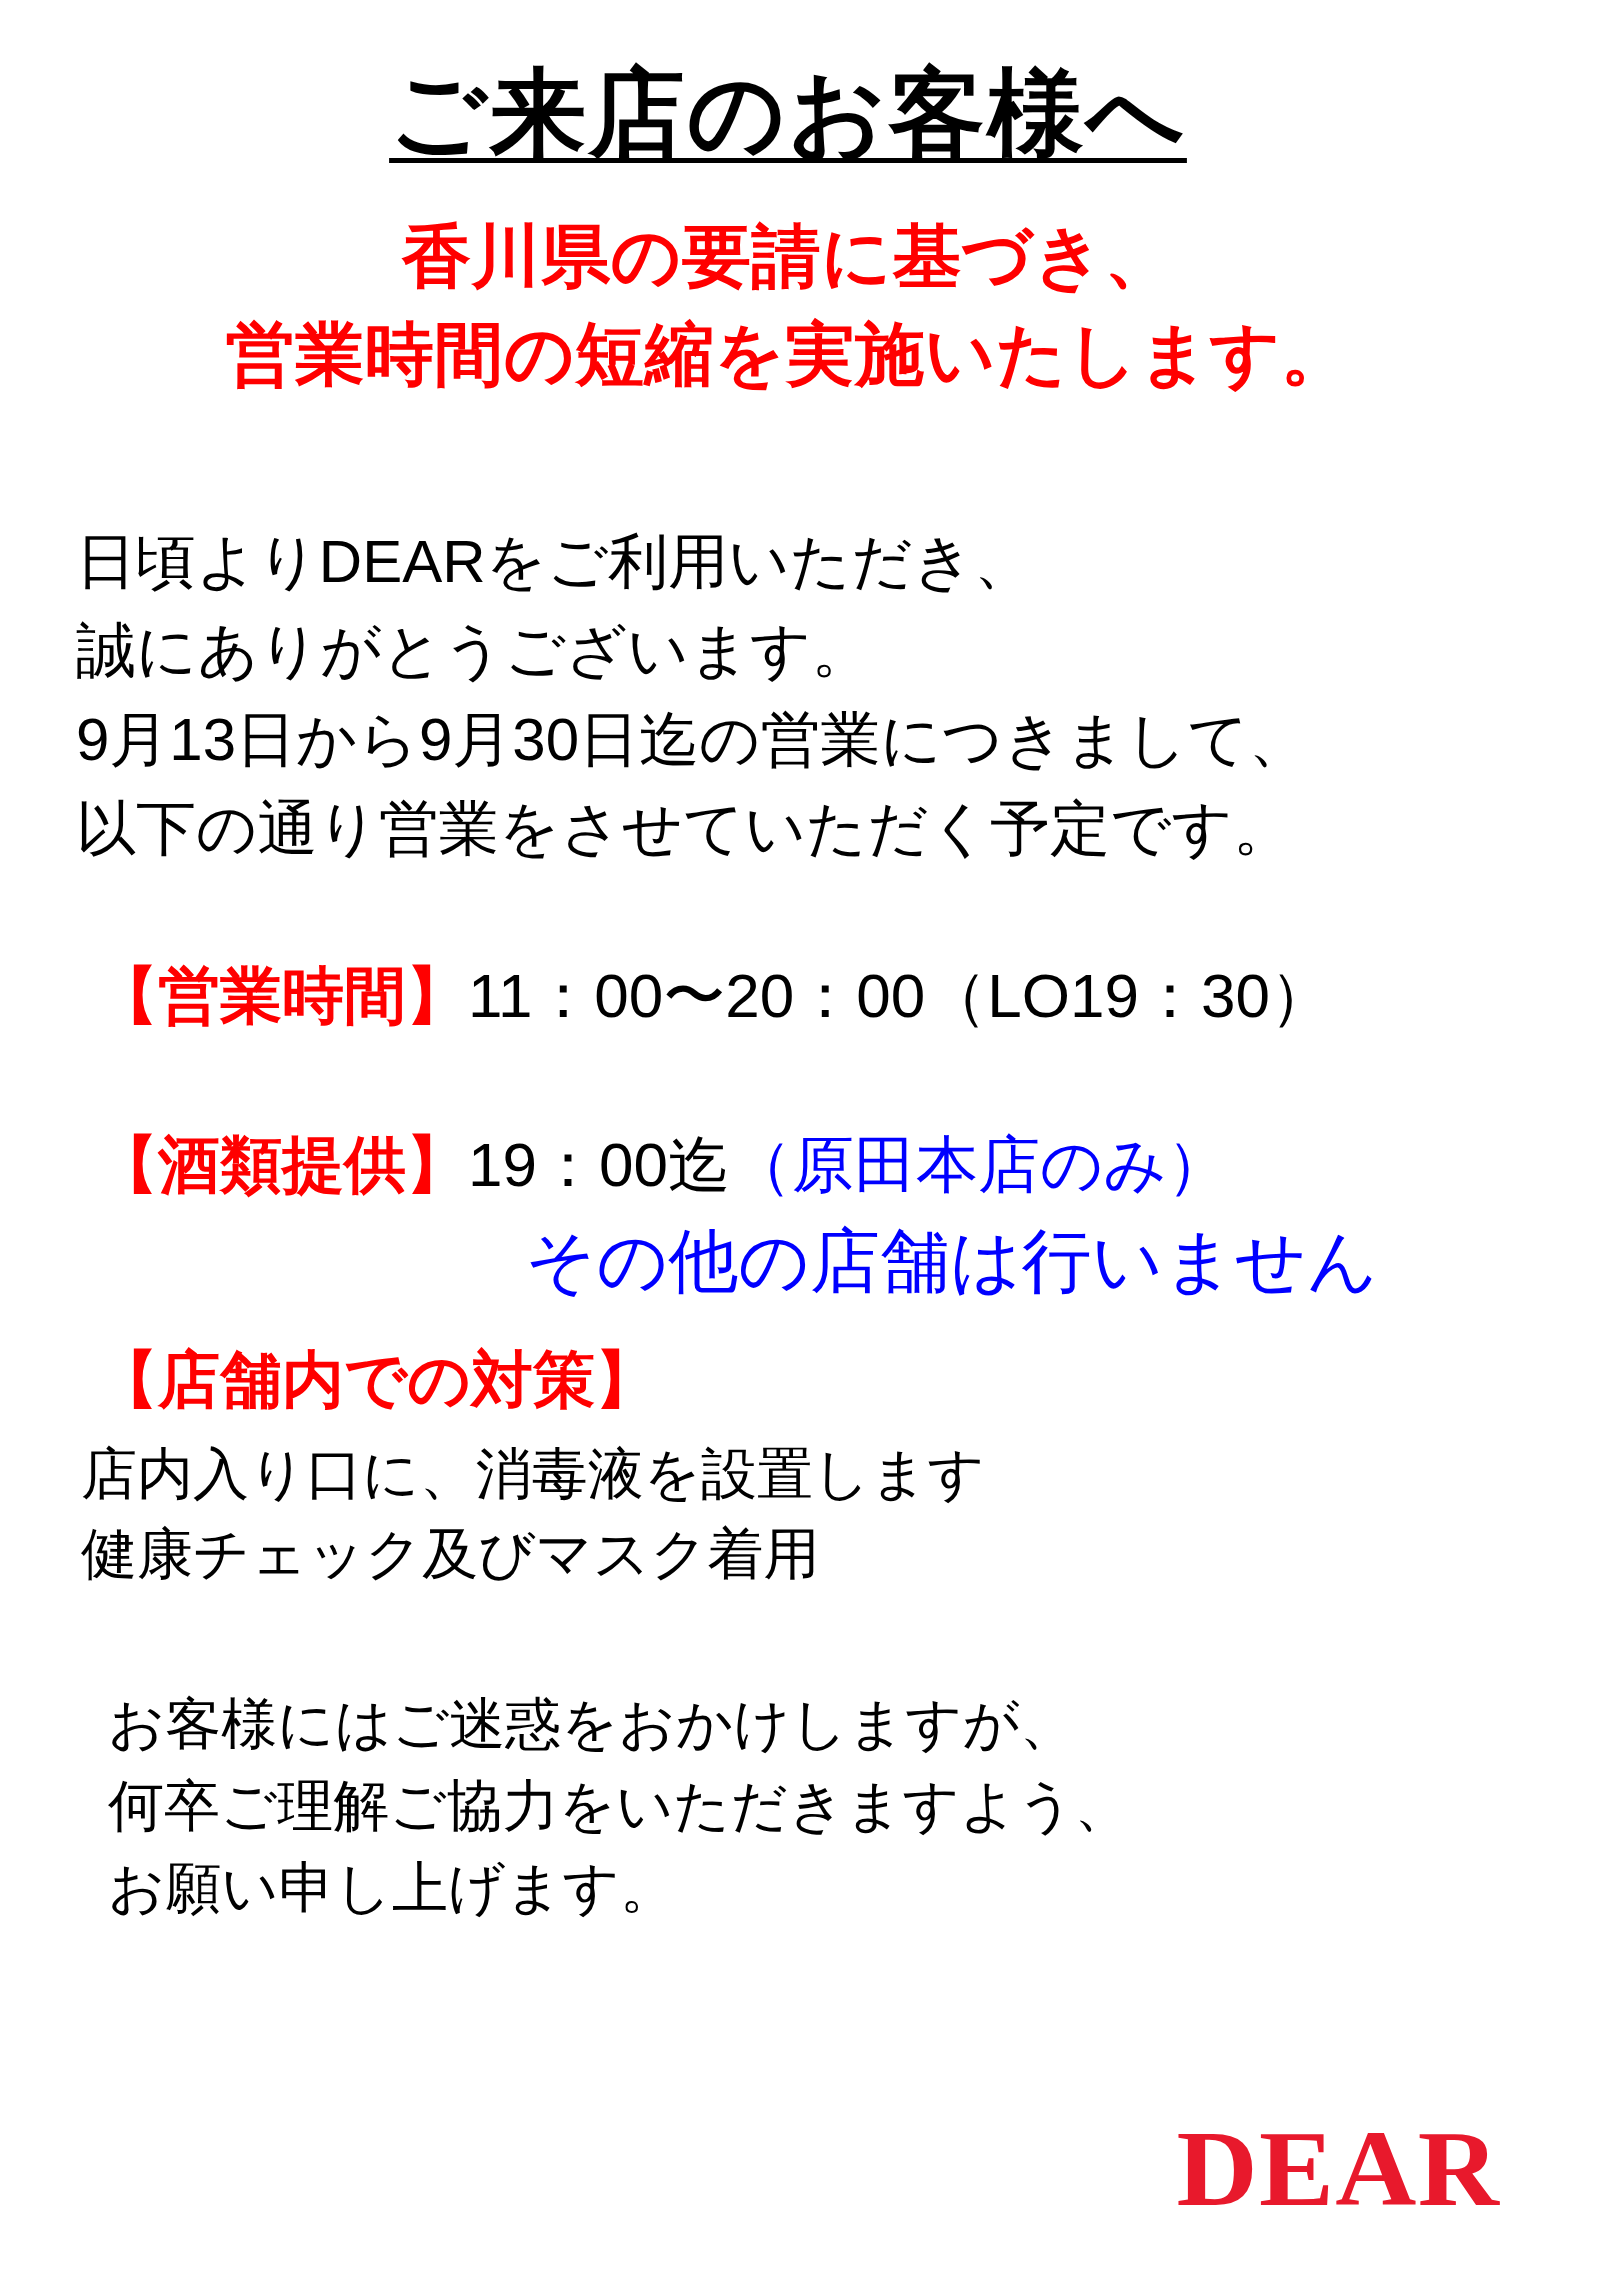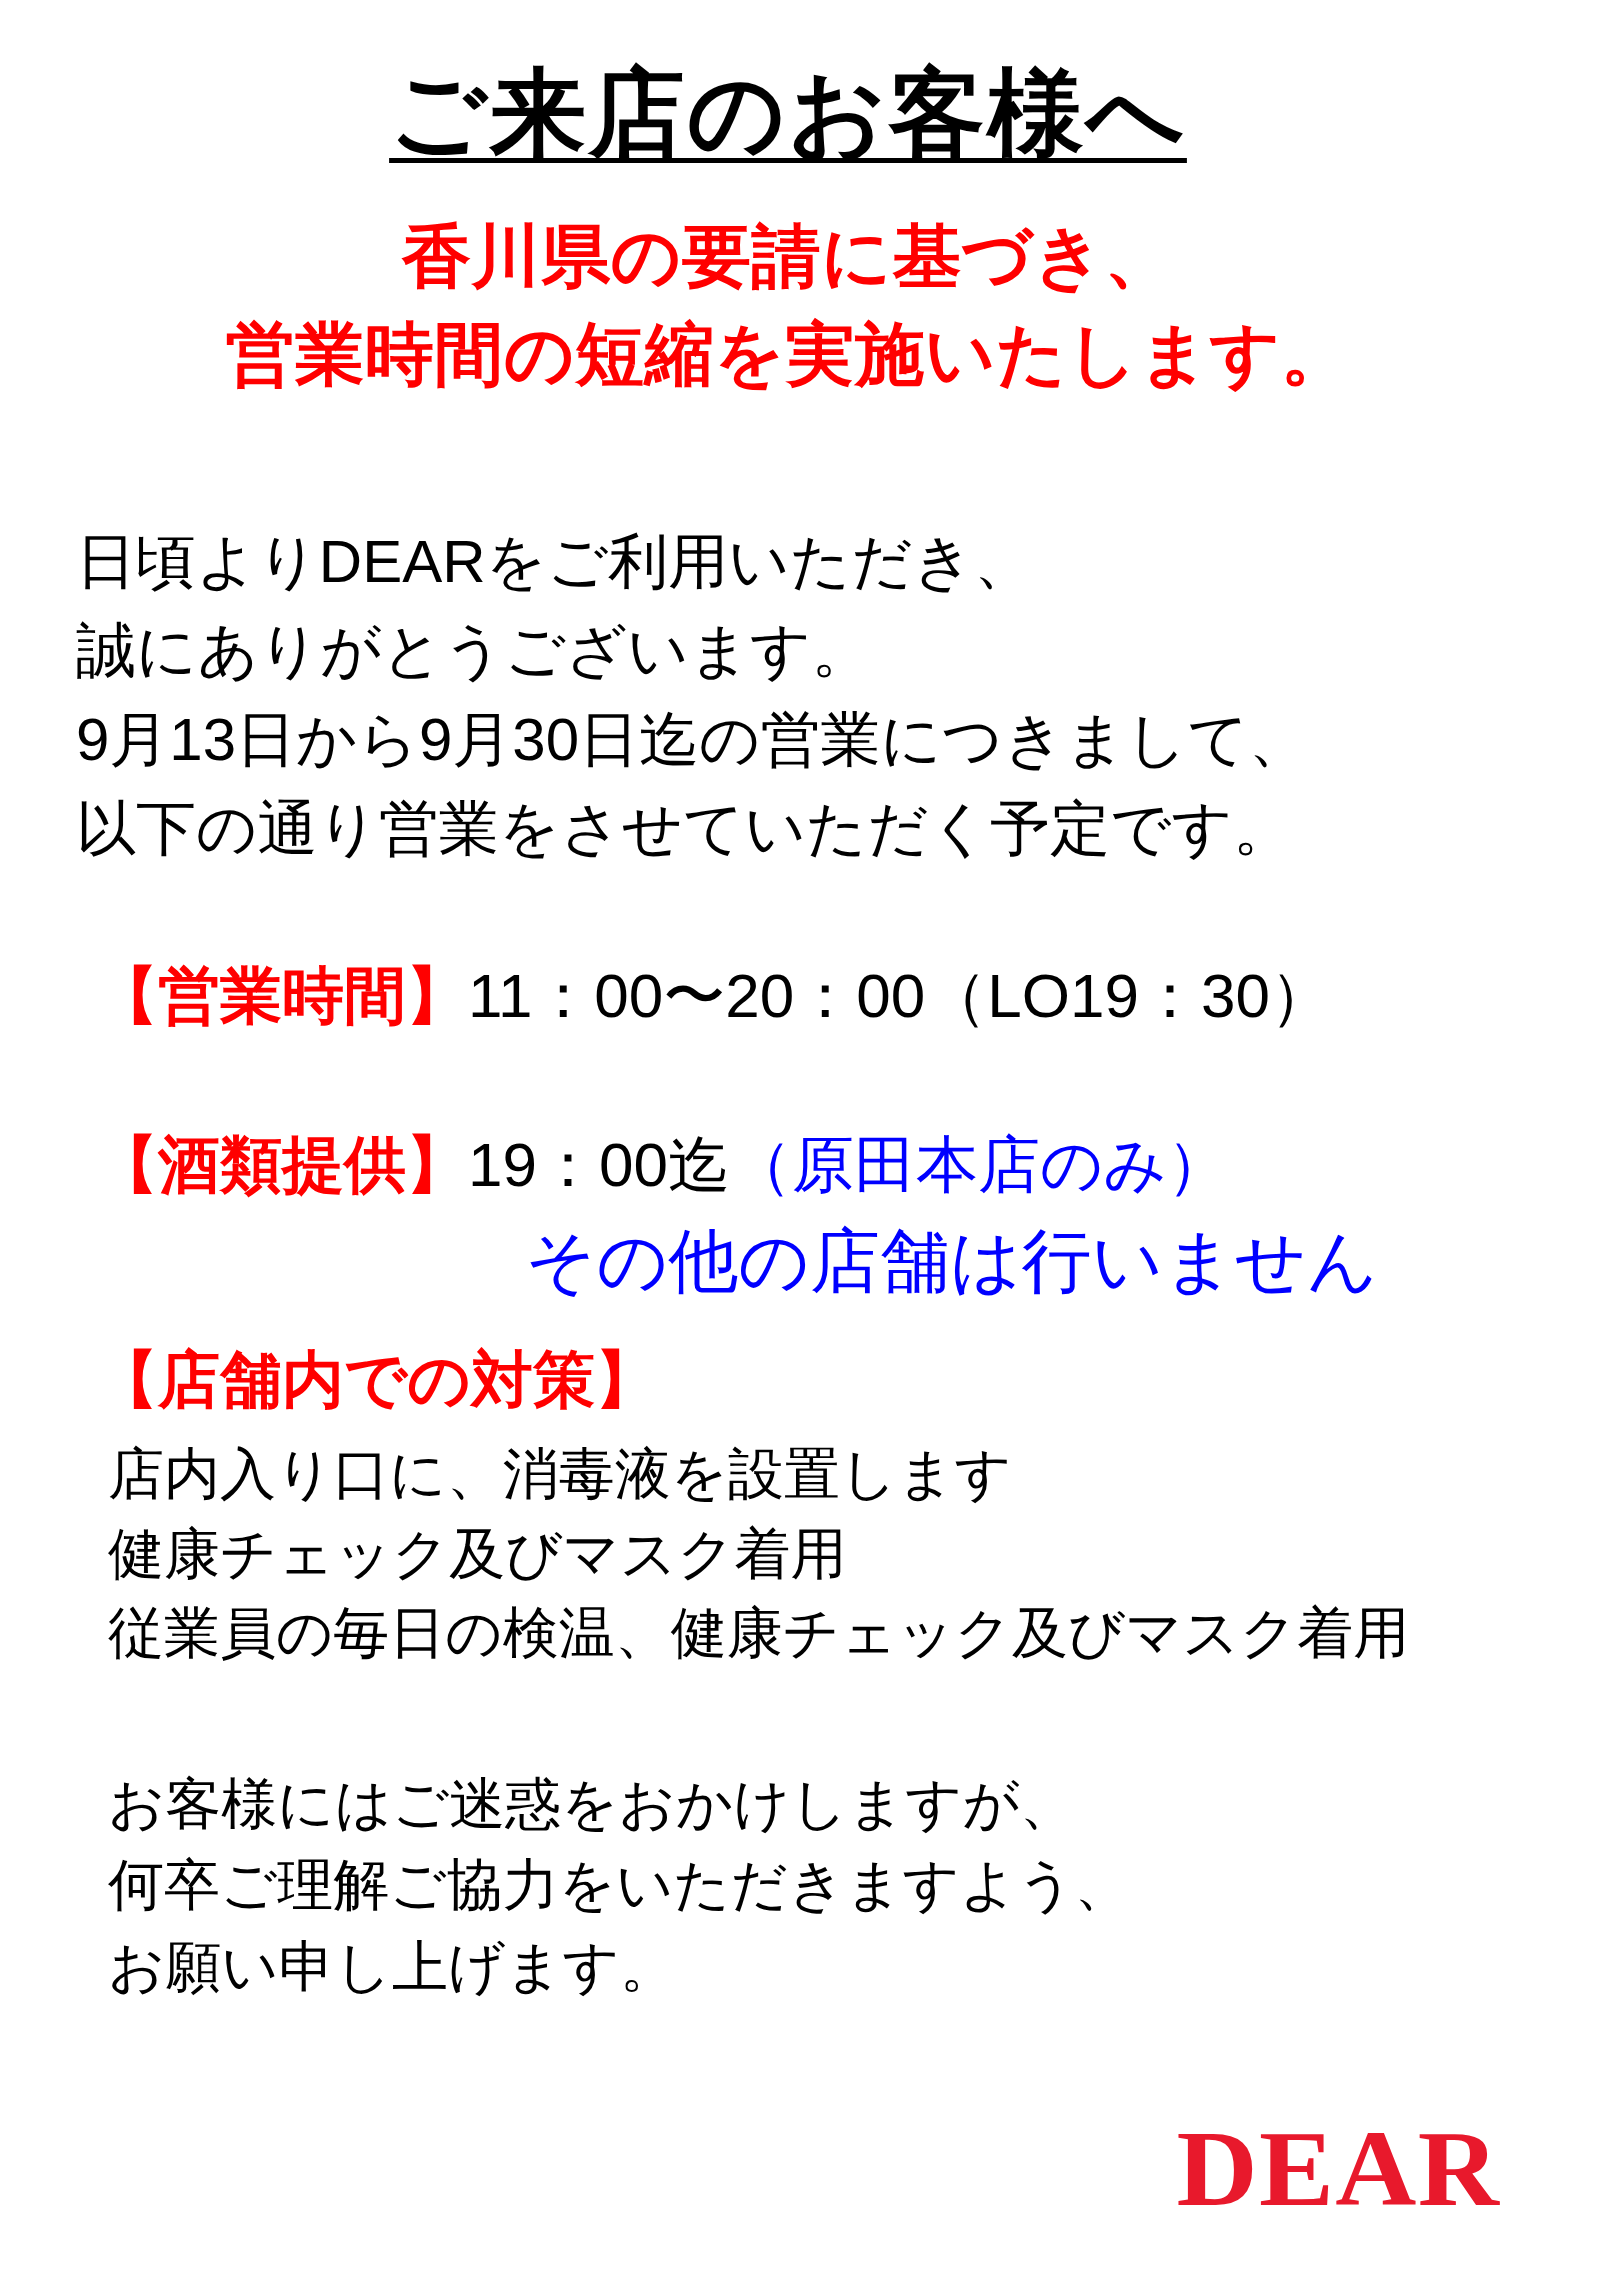--- a/index.html
+++ b/index.html
@@ -104,21 +104,21 @@
     margin-top: 40px;
     padding-left: 96px;
     font-size: 62px;
     color: #ff0000;
     font-weight: 700;
     line-height: 1.2;
     white-space: nowrap;
   }
   .measures-list {
     margin-top: 16.7px;
-    padding-left: 108px;
+    padding-left: 81px;
     font-size: 56px;
     line-height: 1.42;
     font-weight: 500;
   }
   .measures-list .line { display: block; white-space: nowrap; }
 
   
   .closing {
     margin-top: 90px;
     padding-left: 108px;
@@ -168,21 +168,20 @@
 
   <div class="alcohol-row">
     <span class="lbl">【酒類提供】</span><span class="val">19：00迄</span><span class="note">（原田本店のみ）</span>
   </div>
   <div class="alcohol-sub">その他の店舗は行いません</div>
 
   <div class="measures-head">【店舗内での対策】</div>
   <div class="measures-list">
     <span class="line">店内入り口に、消毒液を設置します</span>
     <span class="line">健康チェック及びマスク着用</span>
-    <span class="line">従業員の毎日の検温、健康チェック及びマスク着用</span>
   </div>
 
   <div class="closing">
     <span class="line">お客様にはご迷惑をおかけしますが、</span>
     <span class="line">何卒ご理解ご協力をいただきますよう、</span>
     <span class="line">お願い申し上げます。</span>
   </div>
 
   <div class="logo">DEAR</div>
 

